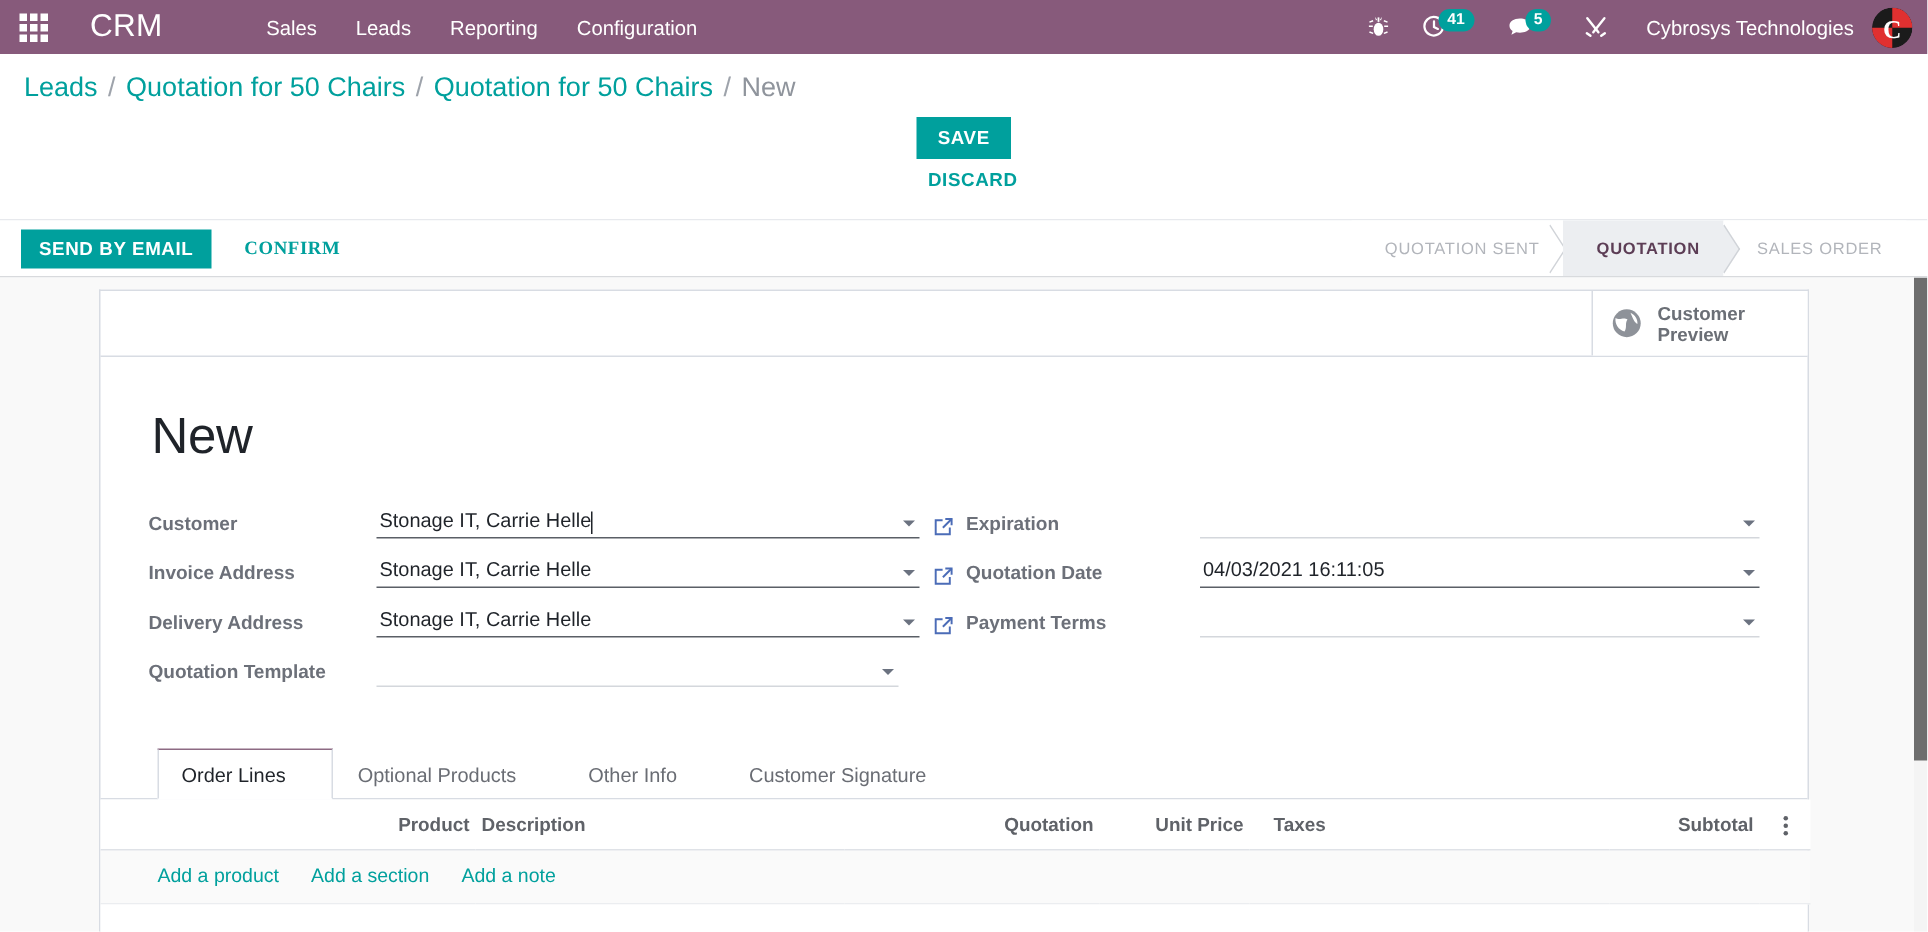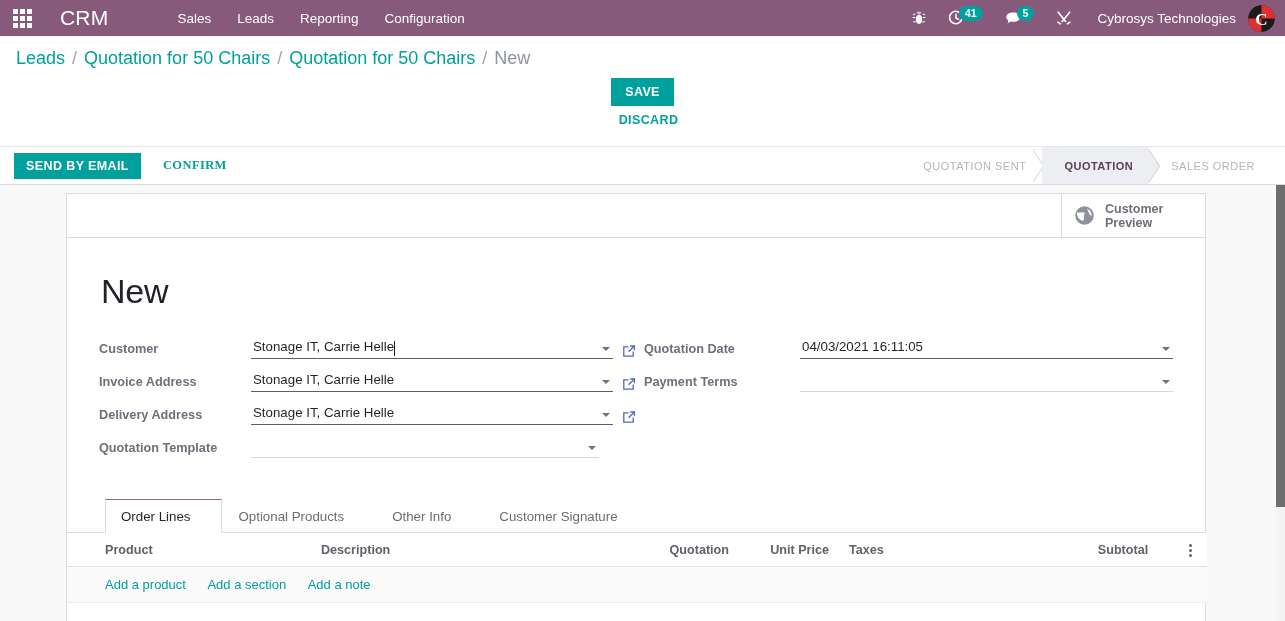--- a/index.html
+++ b/index.html
@@ -389,26 +389,26 @@
   }
   .lines-table th {
     font-size: 12.6px;
     font-weight: 700;
     color: #5f6268;
     padding: 10px 4px 9px 4px;
     border-bottom: 1px solid #dfe2e7;
     background: #ffffff;
     white-space: nowrap;
   }
-  .th-product { text-align: left; padding-left: 38px !important; width: 250px; }
+  .th-product { text-align: right; padding-left: 38px !important; width: 250px; }
   .th-desc { text-align: left; width: 246px; }
   .th-qty { text-align: right; width: 170px; }
   .th-price { text-align: right; width: 100px; }
   .th-taxes { text-align: left; width: 240px; padding-left: 16px !important; }
-  .th-subtotal { width: 100px; }
+  .th-subtotal { text-align: right; width: 100px; }
   .th-opt { width: 34px; text-align: center; }
   .opt-dots {
     display: inline-flex;
     flex-direction: column;
     gap: 2px;
     cursor: pointer;
     vertical-align: middle;
   }
   .opt-dots i {
     width: 3px; height: 3px;
@@ -649,20 +649,29 @@
                 <div class="input-line empty">
                   <span class="val-text"></span>
                   <span class="caret-down"></span>
                 </div>
               </div>
             </div>
           </div>
 
           <div class="form-col right">
 
+            <div class="f-row">
+              <div class="f-label wide">Expiration</div>
+              <div class="f-field">
+                <div class="input-line empty">
+                  <span class="val-text"></span>
+                  <span class="caret-down"></span>
+                </div>
+              </div>
+            </div>
 
             <div class="f-row">
               <div class="f-label wide">Quotation Date</div>
               <div class="f-field">
                 <div class="input-line">
                   <span class="val-text">04/03/2021 16:11:05</span>
                   <span class="caret-down"></span>
                 </div>
               </div>
             </div>

